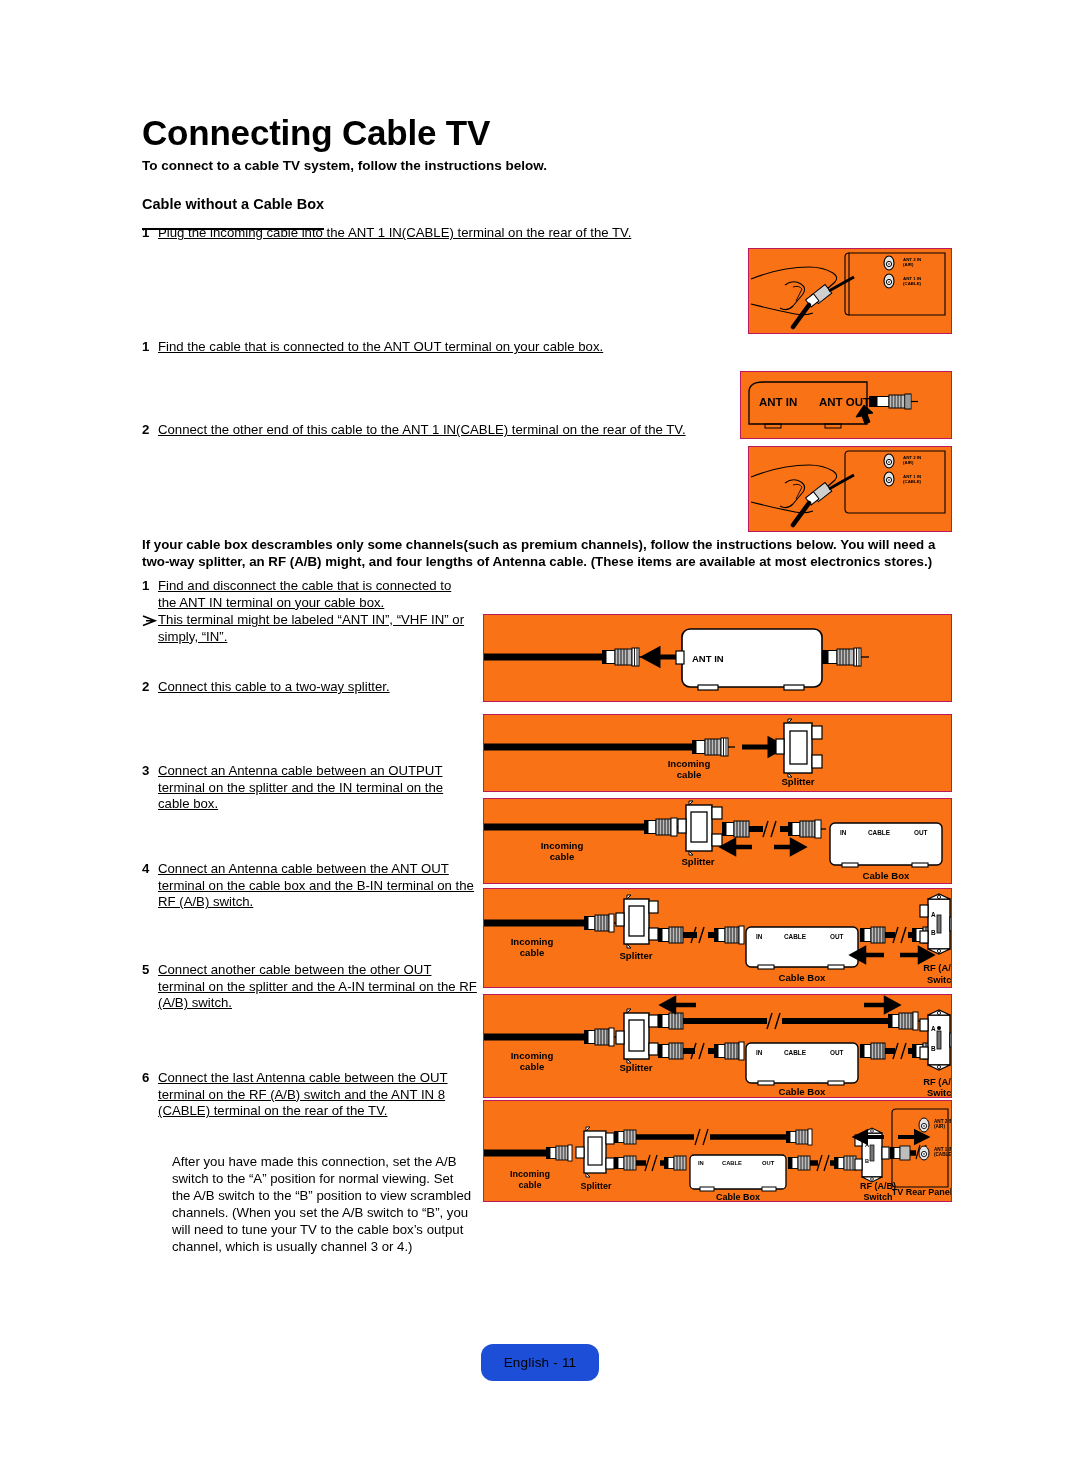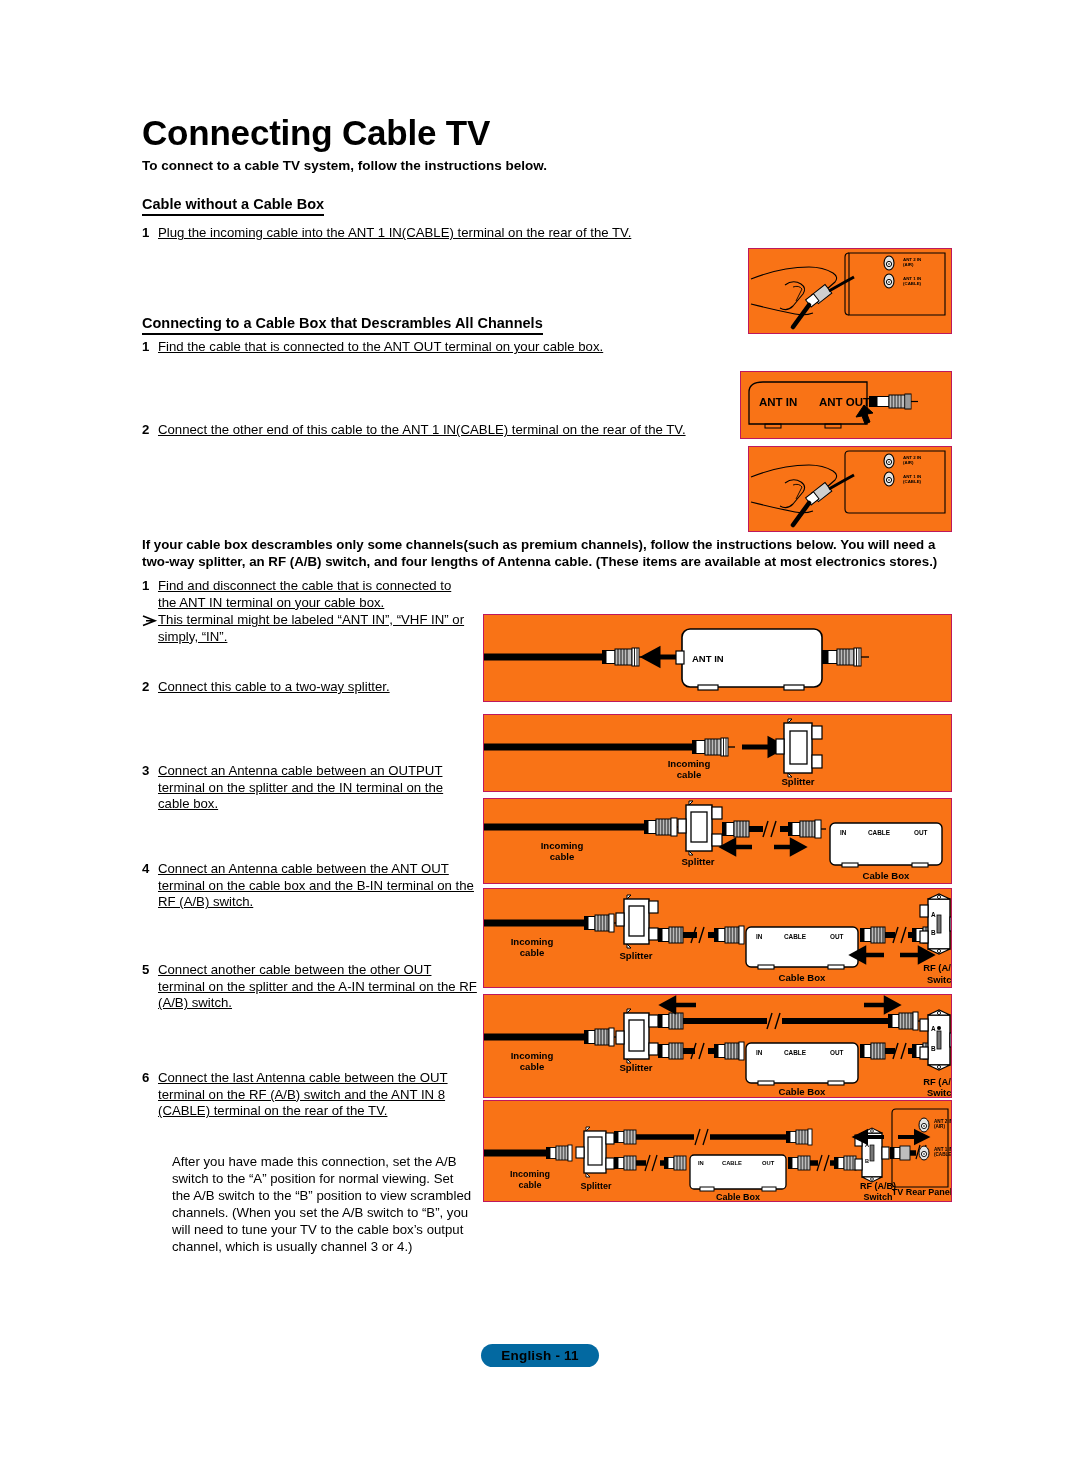--- a/index.html
+++ b/index.html
@@ -4,39 +4,39 @@
 <style>
   html,body{margin:0;padding:0;background:#fff;}
   body{width:1080px;height:1464px;position:relative;
        font-family:"Liberation Sans","DejaVu Sans",sans-serif;color:#000;
        -webkit-font-smoothing:antialiased;}
   .page{position:absolute;left:0;top:0;width:1080px;height:1464px;background:#fff;overflow:hidden;}
 
   
   .h1{position:absolute;left:142px;top:113px;font-size:35px;font-weight:bold;letter-spacing:-0.2px;}
   .lead{position:absolute;left:142px;top:158px;font-size:13.5px;font-weight:bold;}
-  .h2{position:absolute;font-size:14.5px;font-weight:bold;padding-bottom:2px;border-bottom:2px solid #000;display:inline-block;}
+  .h2{position:absolute;font-size:14.5px;font-weight:bold;padding-bottom:16px;border-bottom:2px solid #000;display:inline-block;}
   .para{position:absolute;font-size:13px;line-height:16.5px;}
   .bold{font-weight:bold;}
 
   
   .step{position:absolute;font-size:13.2px;line-height:16.6px;}
   .step .mk{position:absolute;left:0;top:0;width:22px;text-align:left;font-weight:bold;}
   .step .tx{display:block;margin-left:16px;text-decoration:underline;}
 
   
   .abul{position:absolute;left:0px;top:3px;}
 
   
   .dbox{position:absolute;border:1px solid #be185d;background:#f97316;box-sizing:border-box;margin-top:36px;}
   .dbox svg{display:block;}
 
   
-  .footer{position:absolute;left:481px;top:1344px;width:118px;height:23px;border-radius:12px;
-          background:#0369a1;color:#000;font-size:13.5px;font-weight:bold;
+  .footer{position:absolute;left:481px;top:1344px;width:118px;height:37px;border-radius:12px;
+          background:#1d4ed8;color:#000;font-size:13.5px;font-weight:normal;
           display:flex;align-items:center;justify-content:center;letter-spacing:0.2px;}
 </style>
 </head>
 <body>
 
 <div class="page">
 
   <div class="h1">Connecting Cable TV</div>
   <div class="lead">To connect to a cable TV system, follow the instructions below.</div>
 
@@ -77,21 +77,20 @@
         <circle cx="0" cy="1" r="2.6" fill="#fff" stroke="#000" stroke-width="1"></circle>
         <circle cx="0" cy="1" r="0.8" fill="#000"></circle>
       </g>
       <text x="154" y="12" font-family="Liberation Sans, sans-serif" font-size="4.4" font-weight="bold">ANT 2 IN</text>
       <text x="154" y="17" font-family="Liberation Sans, sans-serif" font-size="4.4" font-weight="bold">(AIR)</text>
       <text x="154" y="31" font-family="Liberation Sans, sans-serif" font-size="4.4" font-weight="bold">ANT 1 IN</text>
       <text x="154" y="36" font-family="Liberation Sans, sans-serif" font-size="4.4" font-weight="bold">(CABLE)</text>
     </svg>
   </div>
 
-  <div class="h2" style="left:142px;top:315px;">Connecting to a Cable Box that Descrambles All Channels</div>
 
   <div class="step" style="left:142px;top:339px;width:600px;">
     <span class="mk">1</span>
     <span class="tx">Find the cable that is connected to the ANT OUT terminal on your cable box.</span>
   </div>
   <div class="step" style="left:142px;top:422px;width:600px;">
     <span class="mk">2</span>
     <span class="tx">Connect the other end of this cable to the ANT 1 IN(CABLE) terminal on the rear of the TV.</span>
   </div>
 
@@ -151,21 +150,21 @@
         <circle cx="0" cy="1" r="0.8" fill="#000"></circle>
       </g>
       <text x="154" y="12" font-family="Liberation Sans, sans-serif" font-size="4.4" font-weight="bold">ANT 2 IN</text>
       <text x="154" y="17" font-family="Liberation Sans, sans-serif" font-size="4.4" font-weight="bold">(AIR)</text>
       <text x="154" y="31" font-family="Liberation Sans, sans-serif" font-size="4.4" font-weight="bold">ANT 1 IN</text>
       <text x="154" y="36" font-family="Liberation Sans, sans-serif" font-size="4.4" font-weight="bold">(CABLE)</text>
     </svg>
   </div>
 
 
-  <div class="para bold" style="left:142px;top:536px;width:800px;font-size:13.3px;line-height:17px;">If your cable box descrambles only some channels(such as premium channels), follow the instructions below. You will need a two-way splitter, an RF (A/B) switch, and four lengths of Antenna cable. (These items are available at most electronics stores.)</div>
+  <div class="para bold" style="left:142px;top:536px;width:800px;font-size:13.3px;line-height:17px;">If your cable box descrambles only some channels(such as premium channels), follow the instructions below. You will need a two-way splitter, an RF (A/B) might, and four lengths of Antenna cable. (These items are available at most electronics stores.)</div>
 
   <div class="step" style="left:142px;top:578px;width:330px;">
     <span class="mk">1</span>
     <span class="tx">Find and disconnect the cable that is connected to the ANT IN terminal on your cable box.</span>
   </div>
   <div class="step" style="left:142px;top:612px;width:330px;">
     <span class="abul">
       <svg width="16" height="12" viewBox="0 0 16 12">
           <path d="M1 1 L13 5.7 L1 10.4 M13 5.7 L4 5.7" fill="none" stroke="#000" stroke-width="1.6"></path>
         </svg>

